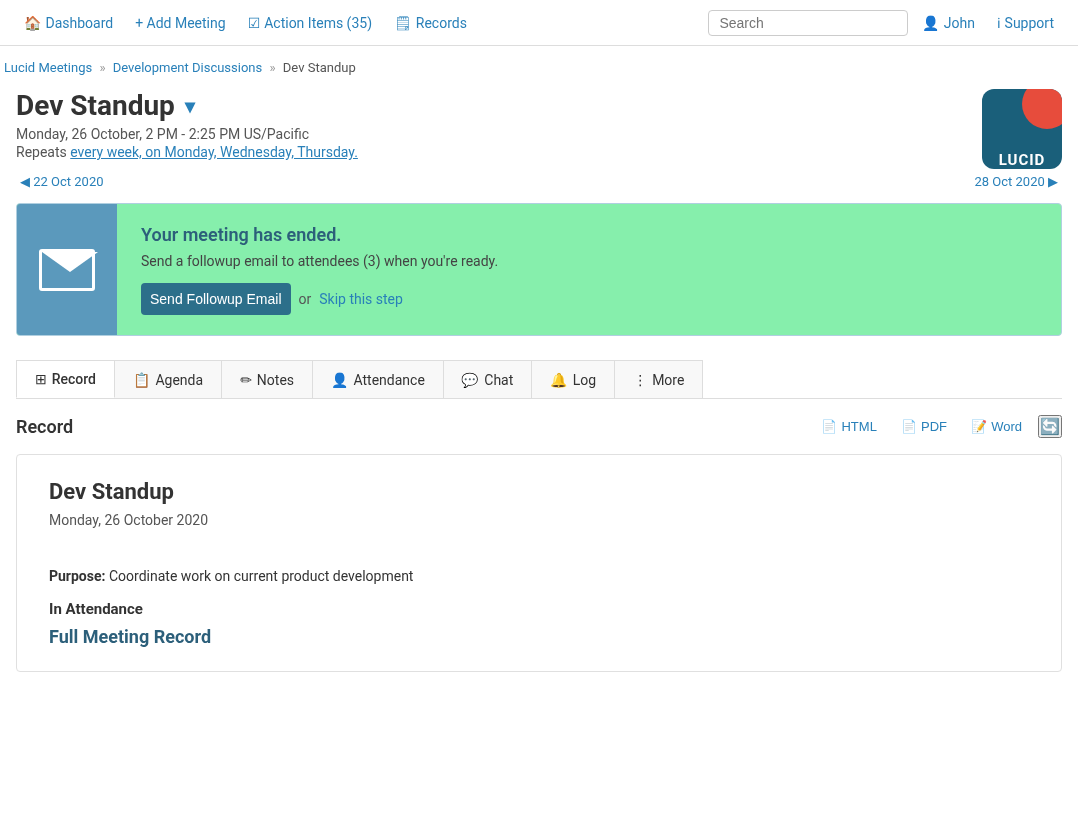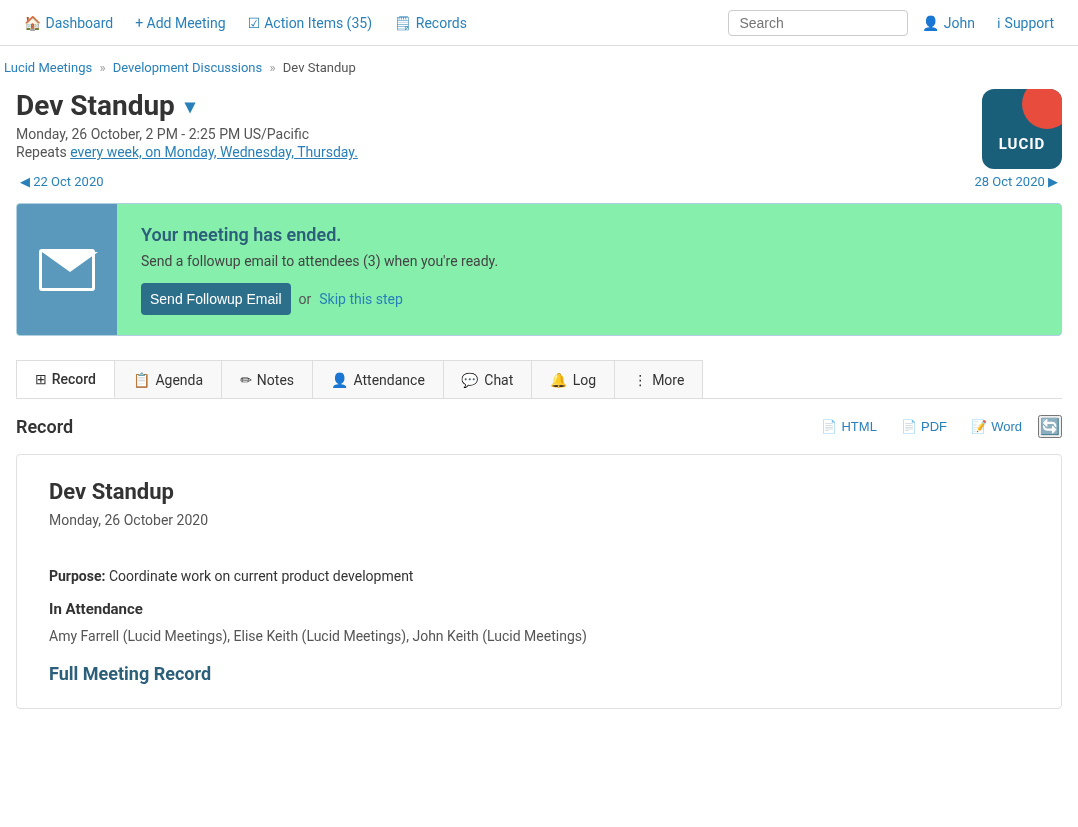--- a/index.html
+++ b/index.html
@@ -12,21 +12,21 @@
       padding: 0 16px; height: 46px; gap: 6px;
     }
     .nav-item {
       display: flex; align-items: center; gap: 4px;
       color: #2980b9; text-decoration: none; font-size: 14px;
       padding: 4px 8px; cursor: pointer; white-space: nowrap;
     }
     .nav-spacer { flex: 1; }
     .search-input {
       border: 1px solid #ccc; border-radius: 4px;
-      padding: 4px 10px; font-size: 14px; width: 180px; color: #333;
+      padding: 4px 10px; font-size: 14px; width: 200px; color: #333;
     }
 
     
     .breadcrumb {
       padding: 14px 4px 6px; font-size: 13px; color: #2980b9;
     }
     .breadcrumb a { color: #2980b9; text-decoration: none; }
     .breadcrumb-sep { color: #999; margin: 0 4px; }
     .breadcrumb-current { color: #555; }
 
@@ -34,21 +34,21 @@
     .content { padding: 0 16px 16px; position: relative; }
 
     
     .logo-container {
       position: absolute; top: 0; right: 16px;
     }
     .logo-box {
       width: 80px; height: 80px; background: #1a5f7a;
       border-radius: 12px; display: flex; flex-direction: column;
       align-items: center; justify-content: flex-end;
-      padding-bottom: 16px; overflow: hidden; position: relative;
+      padding-bottom: 0; overflow: hidden; position: relative;
     }
     .logo-circle {
       position: absolute; top: -10px; right: -10px;
       width: 50px; height: 50px; background: #e74c3c;
       border-radius: 50%;
     }
     .logo-text {
       font-size: 15px; font-weight: 700; color: #fff; letter-spacing: 1px;
       position: relative; z-index: 1;
     }
@@ -277,18 +277,17 @@
     </div>
 
     <div class="record-card">
       <div class="record-doc-title">Dev Standup</div>
       <div class="record-doc-date">Monday, 26 October 2020</div>
       <div class="record-doc-purpose">
         <strong>Purpose:</strong>
         <span>Coordinate work on current product development</span>
       </div>
       <div class="record-subsection-title">In Attendance</div>
-      <div class="record-attendance">Amy Farrell (Lucid Meetings), Elise Keith (Lucid Meetings), John Keith (Lucid Meetings)</div>
       <div class="record-full-title">Full Meeting Record</div>
     </div>
   </div>
 
 </div>
 
 </body></html>

